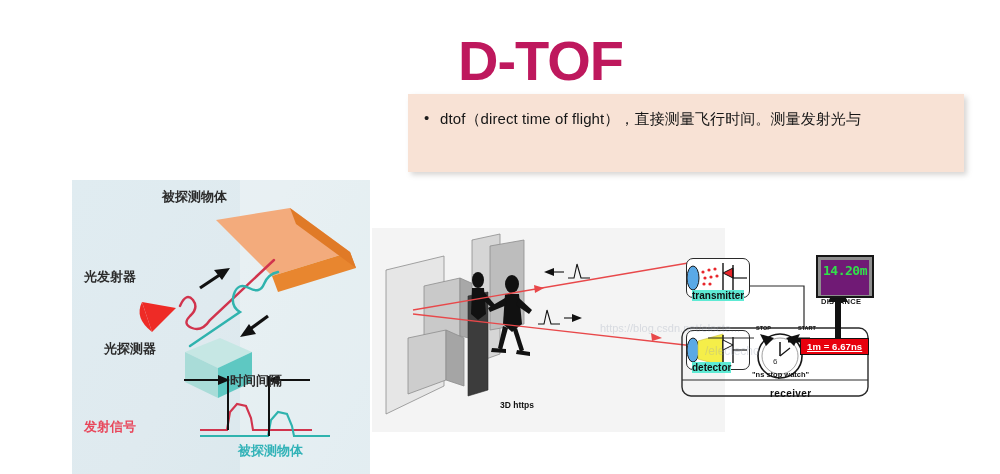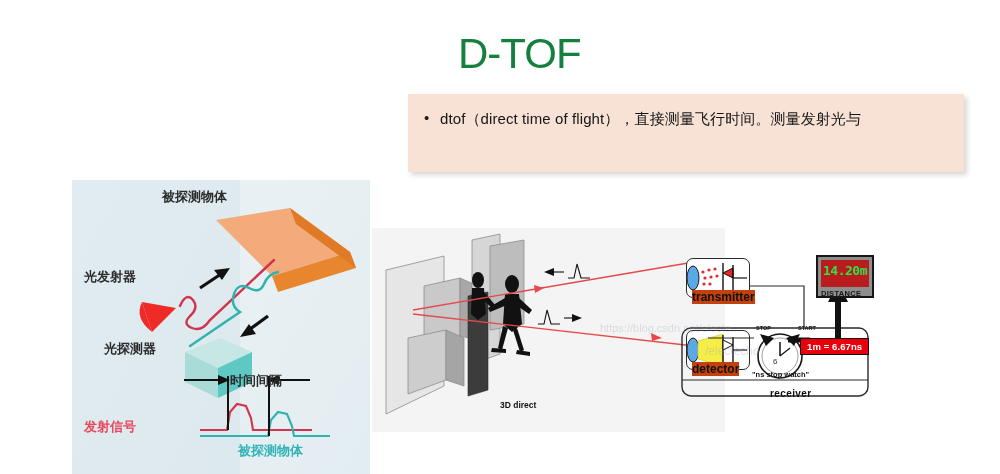--- a/index.html
+++ b/index.html
@@ -12,24 +12,24 @@
   #slide {
     position: relative;
     width: 1000px; height: 474px;
     background: #ffffff;
   }
 
   
   #slide-title {
     position: absolute;
     left: 458px; top: 33px;
-    font-size: 42px;
-    font-weight: normal;
+    font-size: 56px;
+    font-weight: bold;
     letter-spacing: -1px;
-    color: #15803d;
+    color: #be185d;
     line-height: 1;
     white-space: nowrap;
   }
 
   
   #bullet-panel {
     position: absolute;
     left: 408px; top: 94px;
     width: 556px; height: 78px;
     background: #f8e2d5;
@@ -105,38 +105,38 @@
   }
   #lbl-3dobject { left: 128px; top: 172px; font-size: 8.5px; }
   .dev-box {
     position: absolute;
     border: 1.4px solid #2a2a2a;
     border-radius: 7px;
     background: #ffffff;
   }
   .dev-caption {
     position: absolute;
-    font-size: 12px;
+    font-size: 10px;
     font-weight: bold;
     color: #111;
     white-space: nowrap;
-    background: #c2410c;
+    background: #5eead4;
     font-family: "Liberation Sans", sans-serif;
   }
   #lcd-panel {
     position: absolute;
     left: 816px; top: 255px;
     width: 58px; height: 43px;
     background: #8e8e8e;
     border: 2.5px solid #161616;
     padding: 3px;
   }
   #lcd-screen {
-    width: 100%; height: 27px;
-    background: #b91c1c;
+    width: 100%; height: 35px;
+    background: #701a75;
     color: #31e04a;
     font-family: "DejaVu Sans Mono", "Liberation Mono", monospace;
     font-size: 13px;
     font-weight: bold;
     text-align: center;
     line-height: 22px;
     letter-spacing: -0.5px;
   }
   #lcd-caption {
     text-align: left;
@@ -150,20 +150,21 @@
     position: absolute;
     left: 800px; top: 338px;
     background: #e8000d;
     color: #ffffff;
     border: 1.5px solid #111;
     font-size: 9.5px;
     font-weight: bold;
     padding: 2px 6px;
     white-space: nowrap;
     letter-spacing: 0.1px;
+    text-decoration: underline;
   }
   #stopwatch-caption {
     position: absolute;
     left: 752px; top: 370px;
     font-size: 7.5px;
     font-weight: bold;
     color: #111;
     white-space: nowrap;
   }
   #receiver-caption {
@@ -302,21 +303,21 @@
       </g>
       <polygon points="172,44 182,40 182,48" fill="#111"></polygon>
 
       <g stroke="#111" stroke-width="1.1" fill="none">
         <path d="M 166 96 L 172 96 L 175 82 L 179 96 L 188 96"></path>
         <line x1="192" y1="90" x2="206" y2="90"></line>
       </g>
       <polygon points="210,90 200,86 200,94" fill="#111"></polygon>
     </svg>
 
-    <div class="mini-label" id="lbl-3dobject">3D direct</div>
+    <div class="mini-label" id="lbl-3dobject">3D https</div>
   </div>
 
   <div class="dev-box" style="left:686px;top:258px;width:64px;height:40px;position:absolute;">
     <svg width="62" height="38" viewBox="0 0 62 38">
       <ellipse cx="6" cy="19" rx="6" ry="12" fill="#5aa9e6" stroke="#1a1a1a" stroke-width="1"></ellipse>
       <g fill="#e8262b">
         <circle cx="16" cy="13" r="1.6"></circle>
           <circle cx="22" cy="11" r="1.6"></circle>
         <circle cx="28" cy="10" r="1.6"></circle>
           <circle cx="18" cy="19" r="1.6"></circle>

